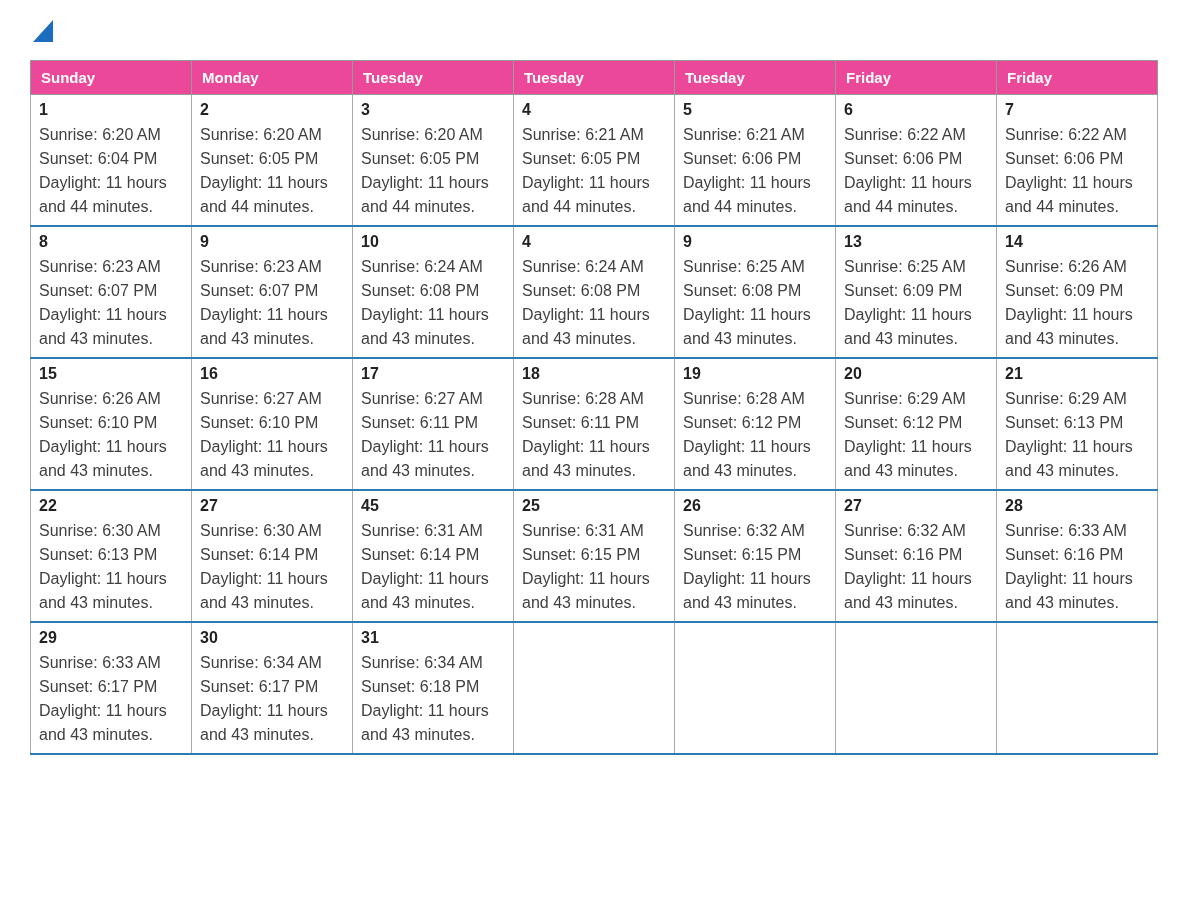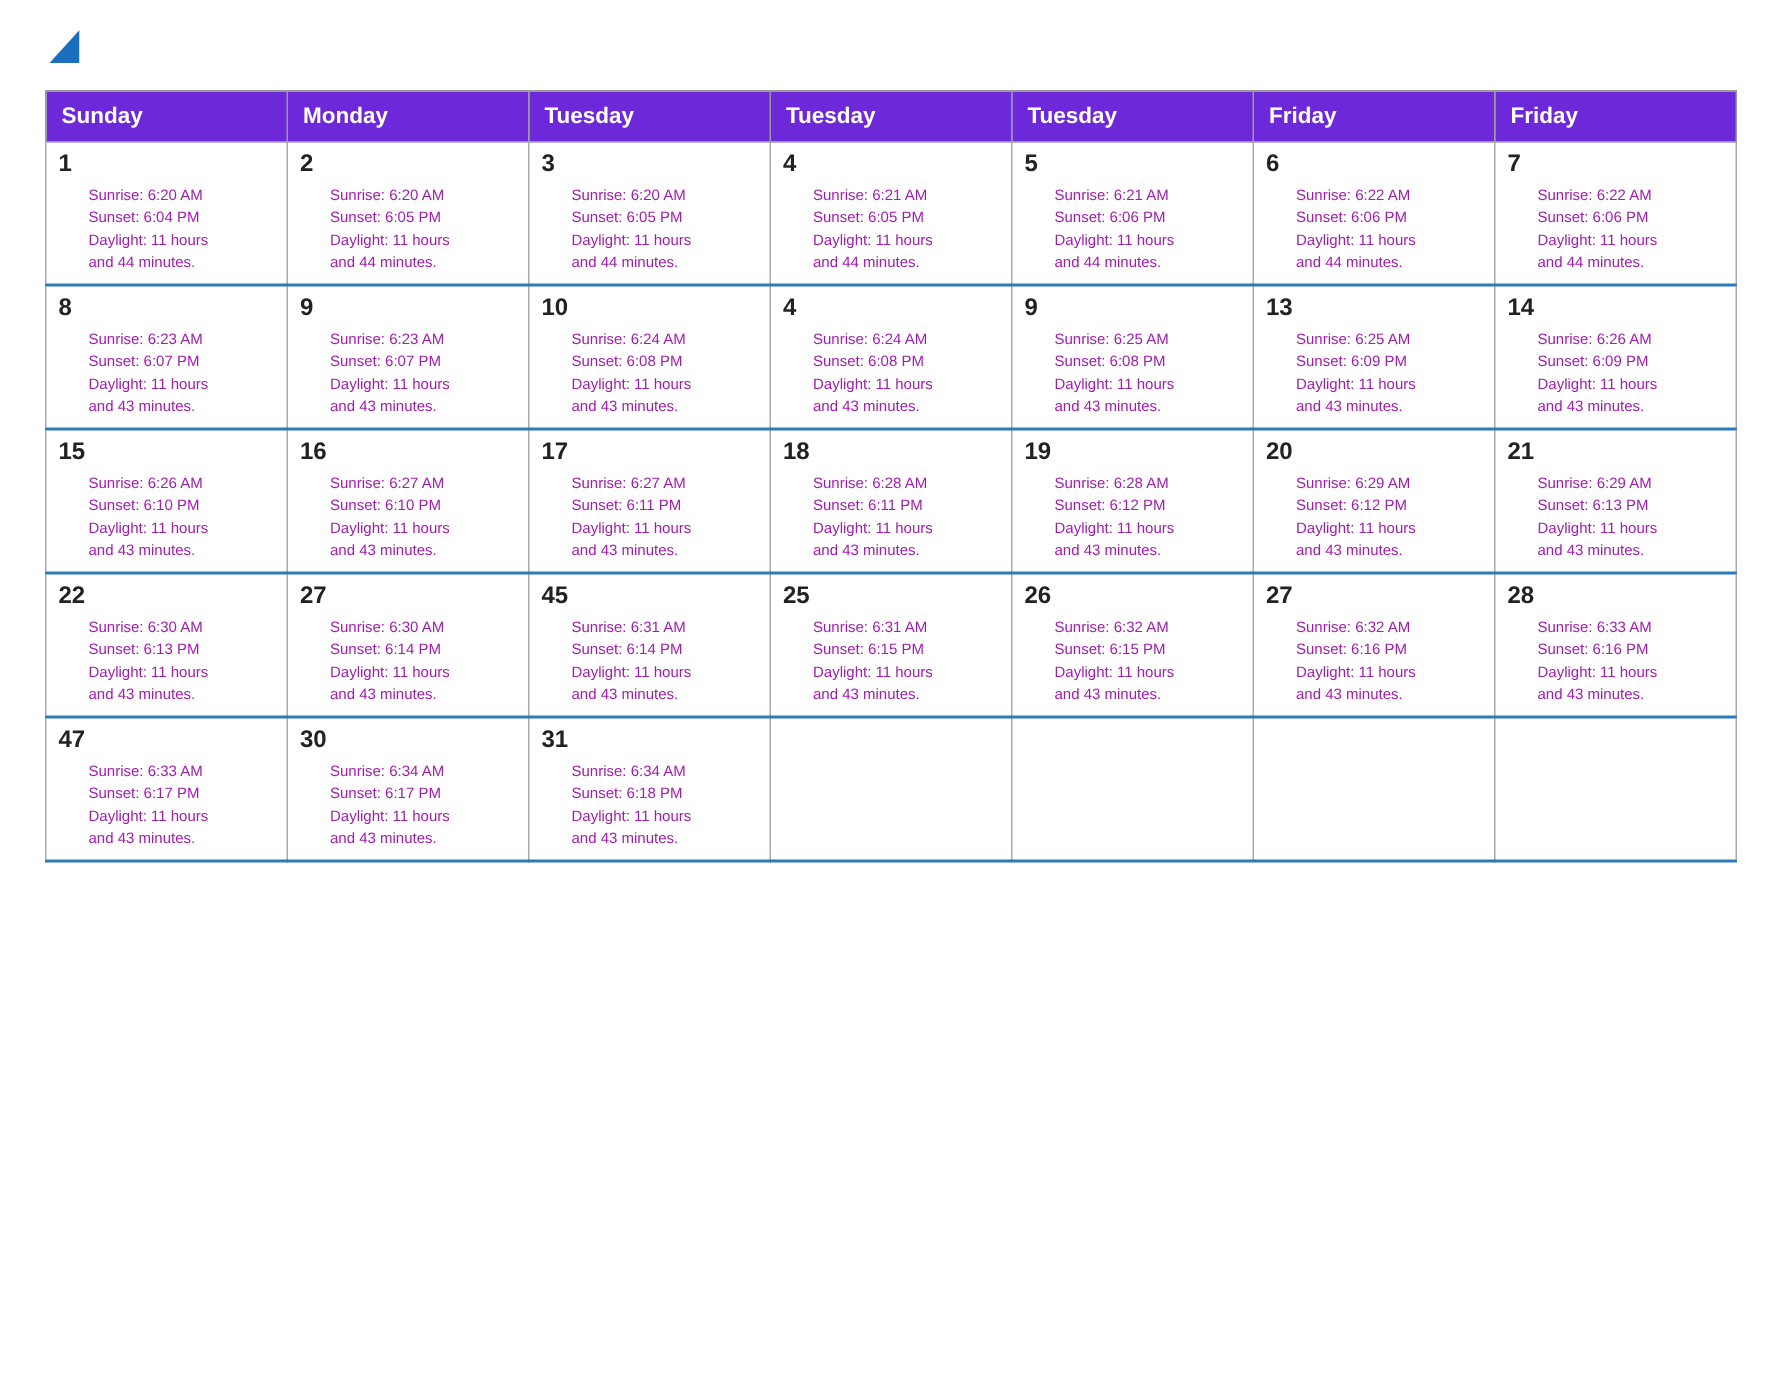--- a/index.html
+++ b/index.html
@@ -44,45 +44,44 @@
       font-size: 22px;
       font-weight: normal;
       color: #555;
     }
     .calendar {
       width: 100%;
       border-collapse: collapse;
       border: 1px solid #999;
     }
     .calendar th {
-      background-color: #6d28d9;
+      background-color: #ec4899;
       color: #fff;
       font-size: 15px;
       font-weight: bold;
       padding: 8px 10px;
       text-align: left;
       border: 1px solid #999;
     }
     .calendar td {
       border: 1px solid #aaa;
       vertical-align: top;
       padding: 6px 8px;
       width: calc(100% / 7);
     }
     .day-number {
       font-size: 16px;
       font-weight: bold;
       color: #222;
       margin-bottom: 4px;
     }
     .day-info {
-      font-size: 10px;
-      color: #a21caf;
+      font-size: 16px;
+      color: #404040;
       line-height: 1.5;
-      margin-left: 20px;
     }
     .calendar tr td {
       background: #fff;
     }
     .calendar tbody tr {
       border-bottom: 2px solid #2e7ab5;
     }
     .empty-cell {
       background: #f9f9f9;
     }
@@ -236,21 +235,21 @@
           <div class="day-number">27</div>
           <div class="day-info">Sunrise: 6:32 AM<br>Sunset: 6:16 PM<br>Daylight: 11 hours<br>and 43 minutes.</div>
         </td>
         <td>
           <div class="day-number">28</div>
           <div class="day-info">Sunrise: 6:33 AM<br>Sunset: 6:16 PM<br>Daylight: 11 hours<br>and 43 minutes.</div>
         </td>
       </tr>
       <tr>
         <td>
-          <div class="day-number">47</div>
+          <div class="day-number">29</div>
           <div class="day-info">Sunrise: 6:33 AM<br>Sunset: 6:17 PM<br>Daylight: 11 hours<br>and 43 minutes.</div>
         </td>
         <td>
           <div class="day-number">30</div>
           <div class="day-info">Sunrise: 6:34 AM<br>Sunset: 6:17 PM<br>Daylight: 11 hours<br>and 43 minutes.</div>
         </td>
         <td>
           <div class="day-number">31</div>
           <div class="day-info">Sunrise: 6:34 AM<br>Sunset: 6:18 PM<br>Daylight: 11 hours<br>and 43 minutes.</div>
         </td>

